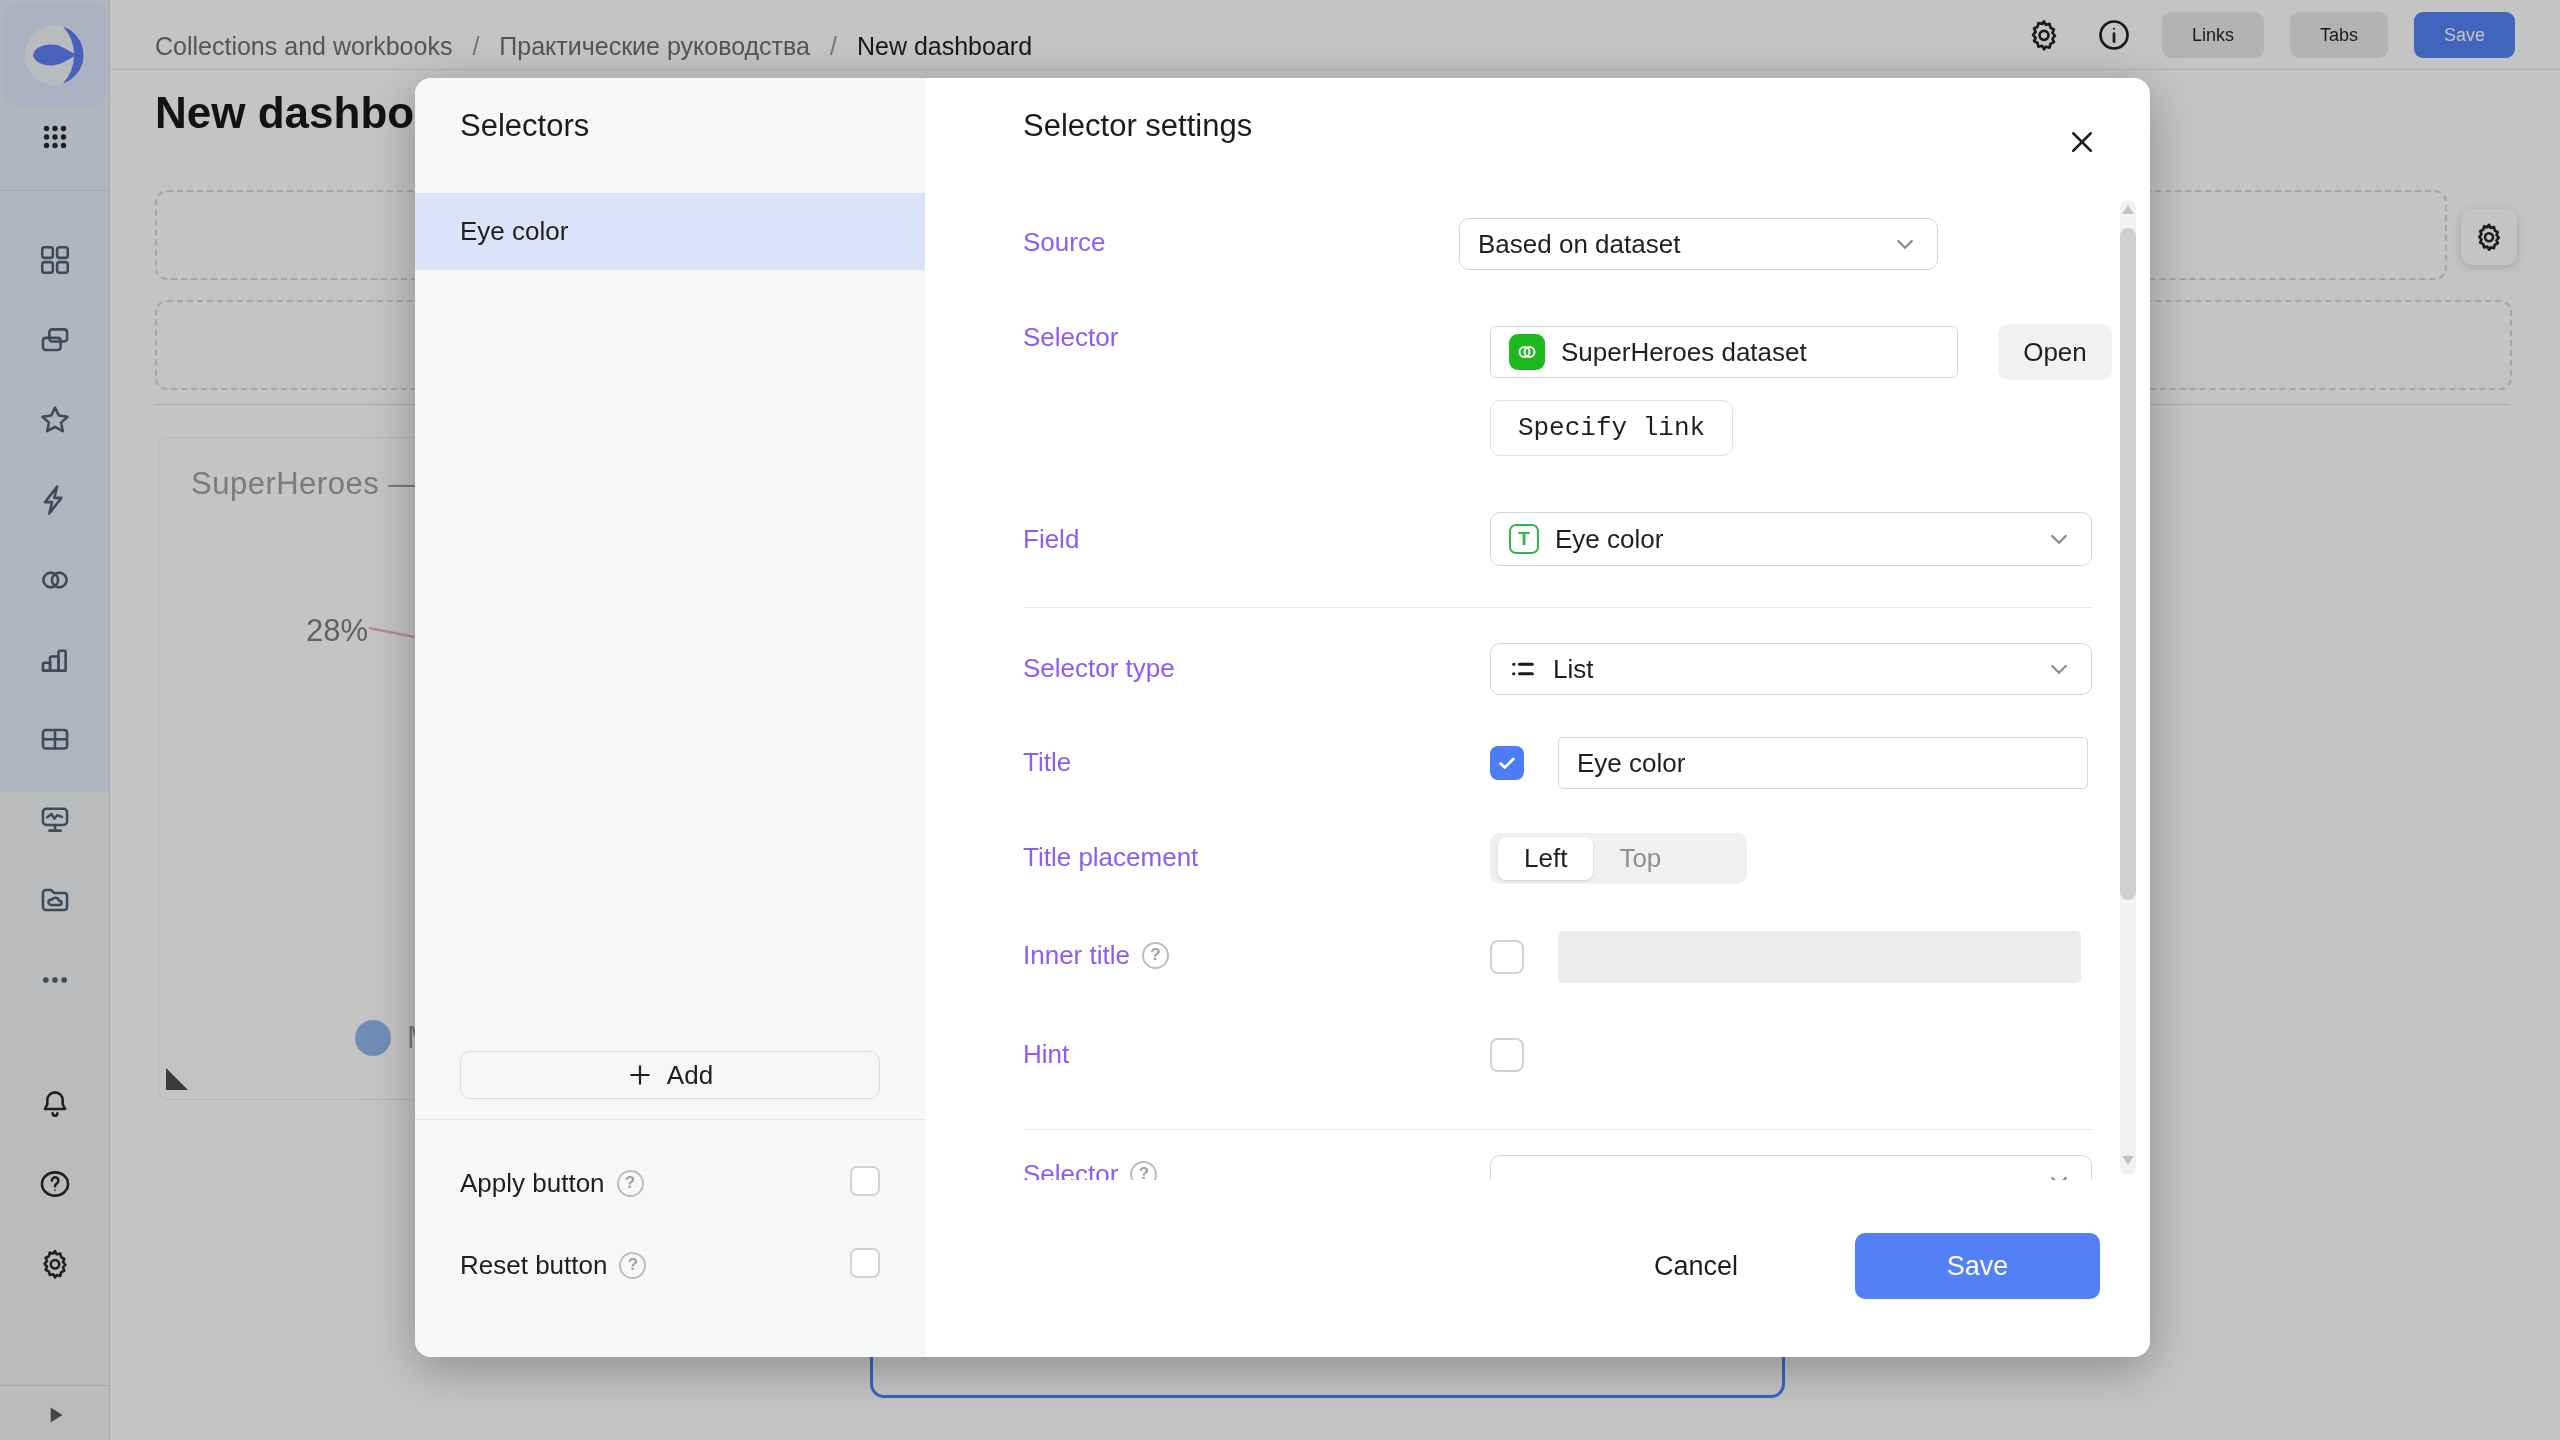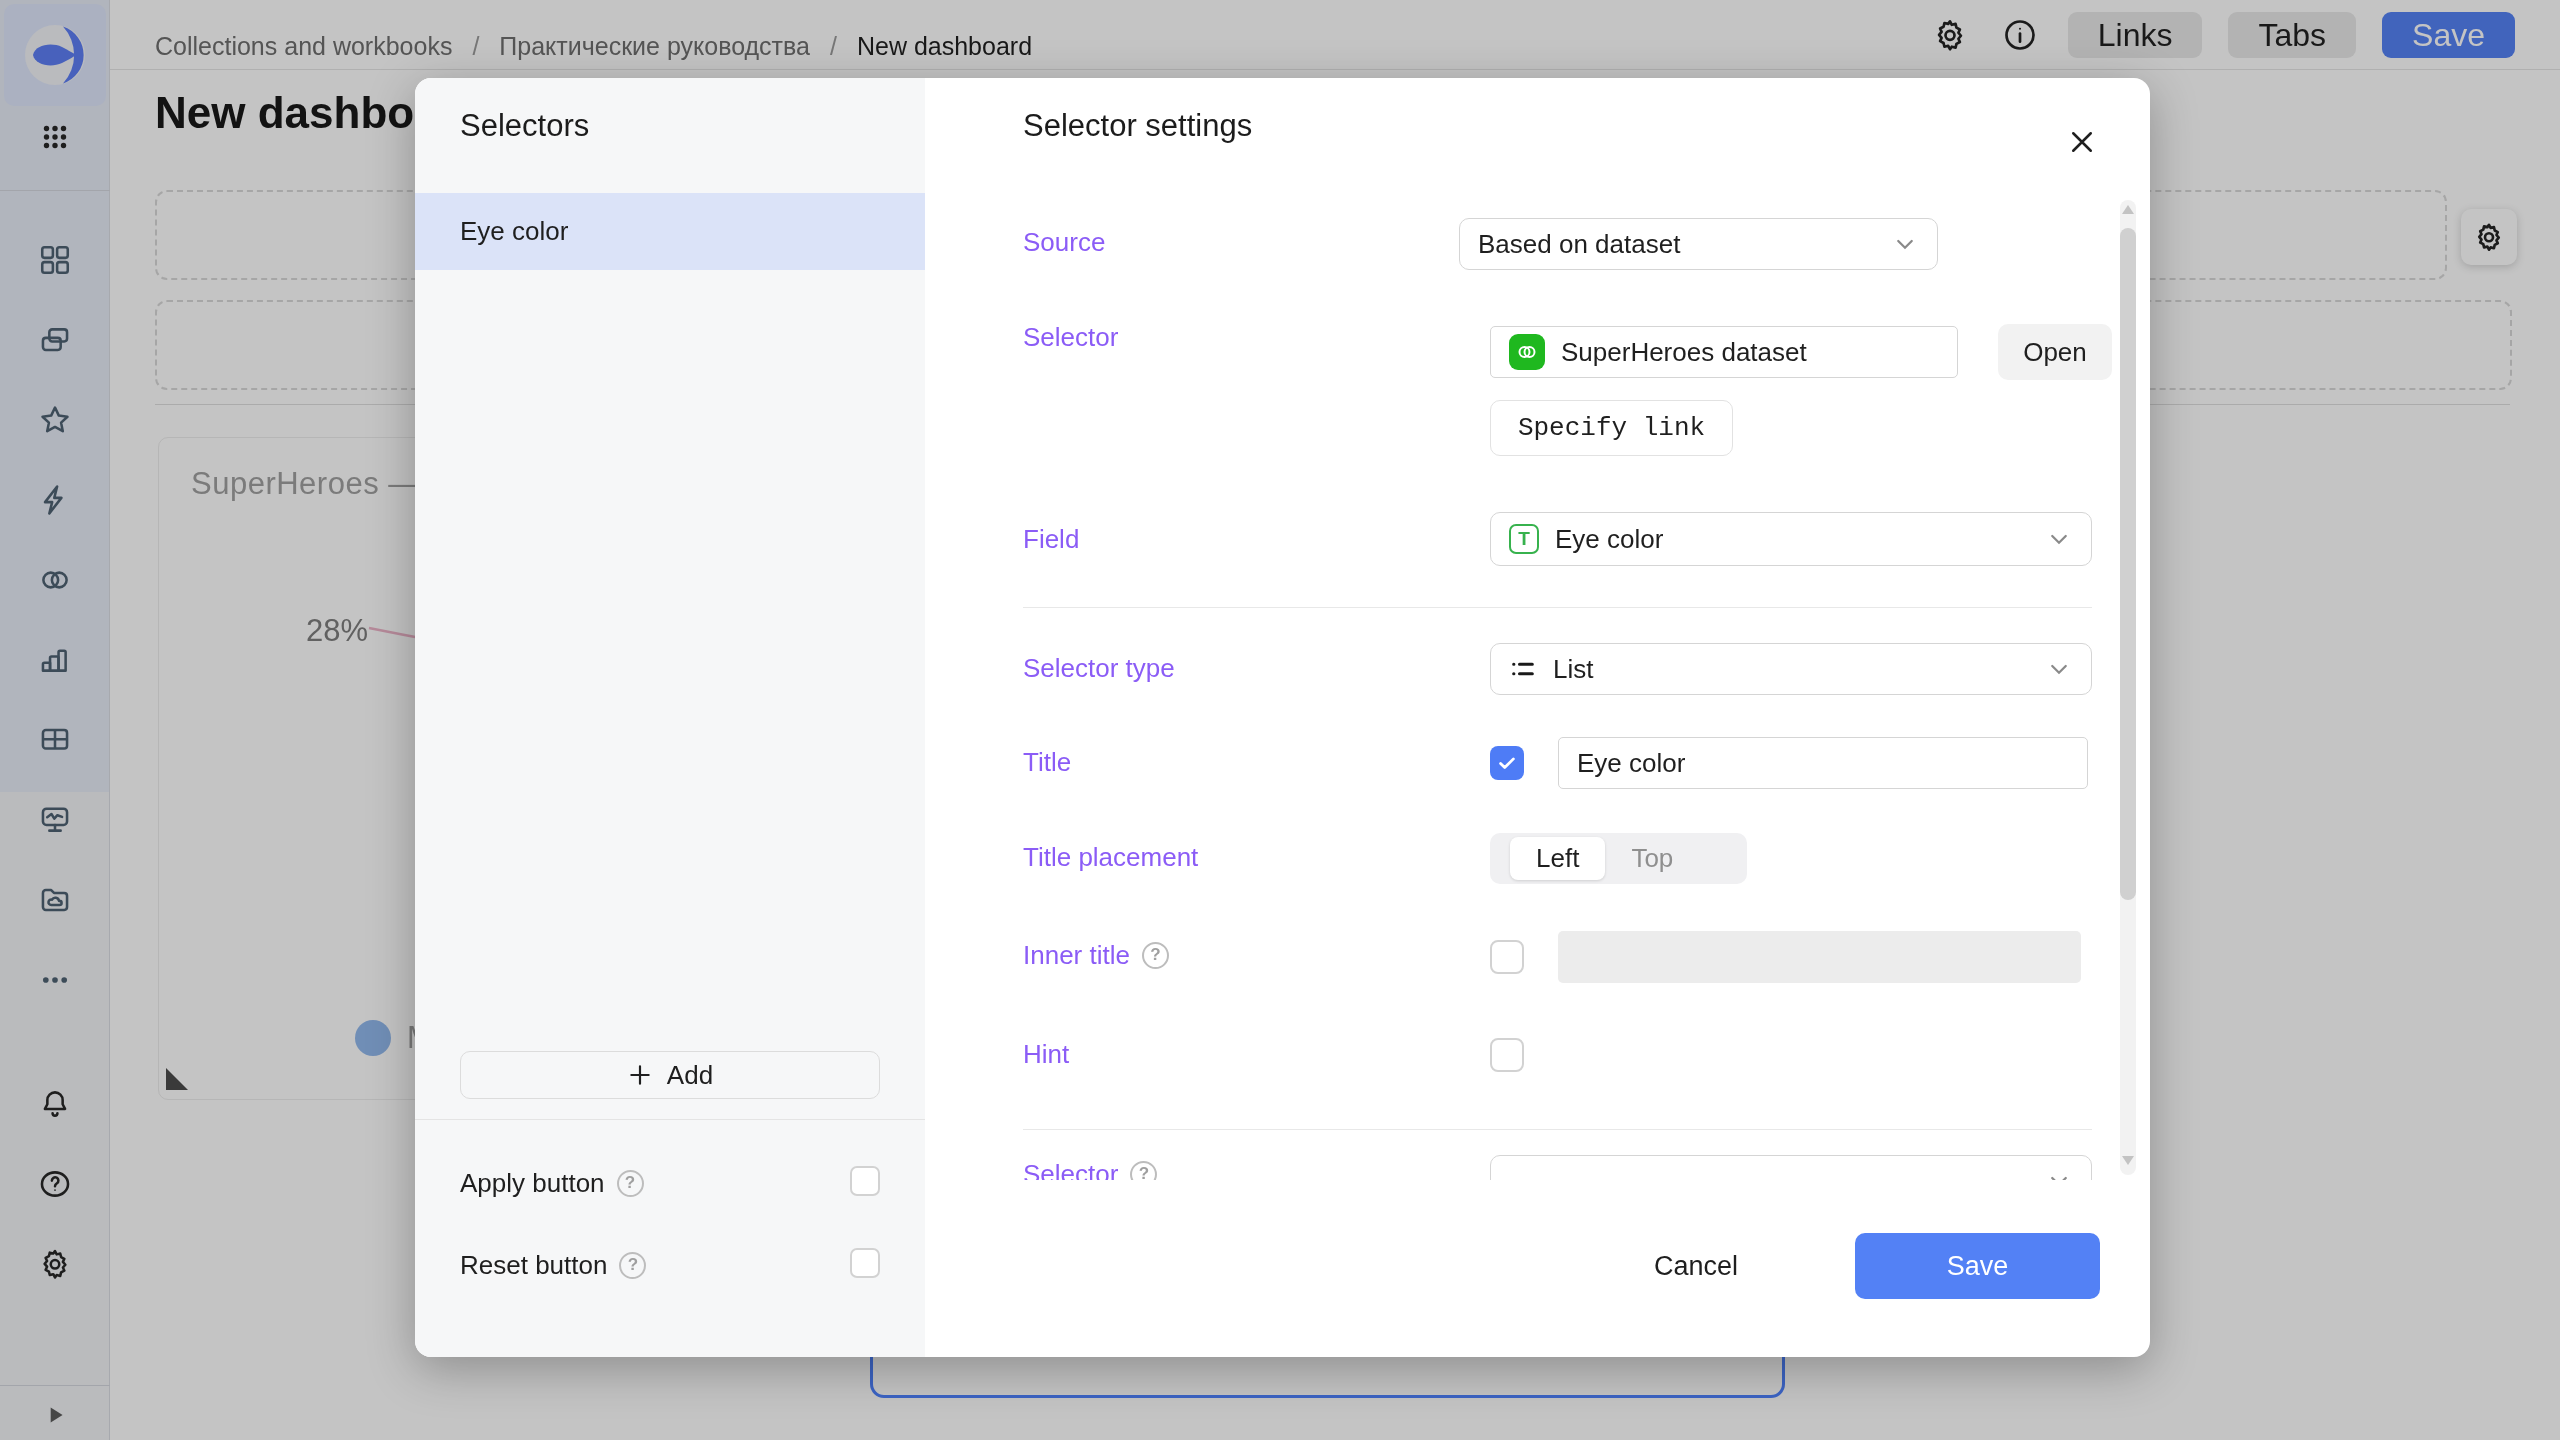--- a/index.html
+++ b/index.html
@@ -21,21 +21,21 @@
   
   .header { position:absolute; left:110px; top:0; width:2450px; height:70px; background:#ffffff;
             border-bottom:1px solid #e5e5e5; z-index:1; }
   .crumbs { position:absolute; left:45px; top:0; height:70px; display:flex; align-items:flex-start; gap:20px; font-size:25px;margin-top:32px; }
   .crumb { color:#6d6d6d; }
   .crumb.current { color:#1f1f1f; }
   .crumb-sep { color:#9a9a9a; }
   .hdr-right { position:absolute; right:45px; top:0; height:70px; display:flex; align-items:center; gap:26px; }
   .hdr-icon-btn { width:44px; height:44px; display:flex; align-items:center; justify-content:center; color:#222; }
   .hdr-btn { height:46px; padding:12px 30px; border-radius:9px; background:#e9e9e9; border:none;
-             font-size:32px; color:#1f1f1f; display:flex; align-items:center; font-family:inherit; }
+             font-size:18px; color:#1f1f1f; display:flex; align-items:center; font-family:inherit; }
   .hdr-btn.primary { background:#5381f5; color:#fff; }
 
   
   .dash { position:absolute; inset:0; z-index:1; }
   .page-title { position:absolute; left:155px; top:88px; font-size:44px; font-weight:600; color:#171717; }
   .dashed-box { position:absolute; border:2px dashed #d8d8d8; border-radius:12px; background:transparent; }
   .box1 { left:155px; top:190px; width:2292px; height:90px; }
   .box2 { left:155px; top:300px; width:2357px; height:90px; }
   .dash-hr { position:absolute; left:155px; top:404px; width:2355px; height:1px; background:#dedede; }
   .float-gear { position:absolute; left:2461px; top:209px; width:56px; height:56px; border-radius:10px;
@@ -92,21 +92,21 @@
   .ds-icon { width:36px; height:36px; border-radius:9px; background:#1fb81f; display:flex; align-items:center;
              justify-content:center; flex:none; }
   .fld-icon { width:30px; height:30px; border:2.5px solid #37b24d; border-radius:7px; color:#37b24d;
               font-size:19px; font-weight:bold; display:flex; align-items:center; justify-content:center; flex:none; }
   .open-btn { position:absolute; left:1073px; top:129px; width:114px; height:56px; border-radius:10px;
               background:#f2f2f2; border:none; font-size:26px; color:#1f1f1f; font-family:inherit; }
   .specify-btn { position:absolute; left:565px; top:205px; width:243px; height:56px; border-radius:10px;
                  background:#fff; border:1px solid #e2e2e2; font-size:26px; color:#1f1f1f; font-family:Liberation Mono, monospace; }
   .hr-line { position:absolute; left:98px; width:1069px; height:1px; background:#e8e8e8; }
   .seg { position:absolute; left:565px; top:638px; width:257px; height:51px; background:#f0f0f2; border-radius:10px;
-         display:flex; align-items:center; padding:20px; }
+         display:flex; align-items:center; padding:8px; }
   .seg .opt { height:43px; padding:0 26px; display:flex; align-items:center; font-size:26px; color:#8f8f8f; border-radius:8px; }
   .seg .opt.active { background:#fff; color:#1f1f1f; box-shadow:0 1px 3px rgba(0,0,0,.14); }
 
   .sb-track { position:absolute; left:1705px; top:122px; width:16px; height:975px; background:#f2f2f2; border-radius:8px; }
   .sb-thumb { position:absolute; left:1705px; top:150px; width:16px; height:672px; background:#d0d0d0; border-radius:8px; }
   .sb-arrow { position:absolute; left:1707px; width:0; height:0; border-left:6px solid transparent; border-right:6px solid transparent; }
   .sb-up   { top:127px; border-bottom:9px solid #c3c3c3; }
   .sb-down { top:1078px; border-top:9px solid #c3c3c3; }
 
   .cancel-btn { position:absolute; left:1206px; top:1158px; width:150px; height:60px; background:transparent;

